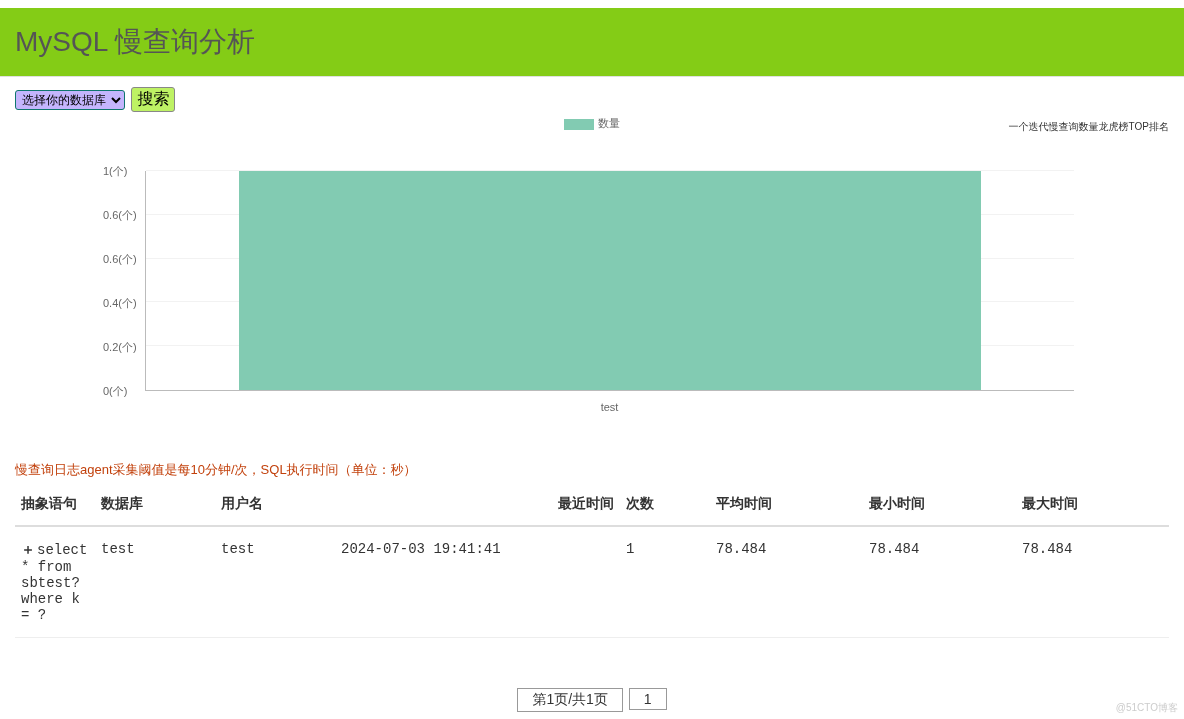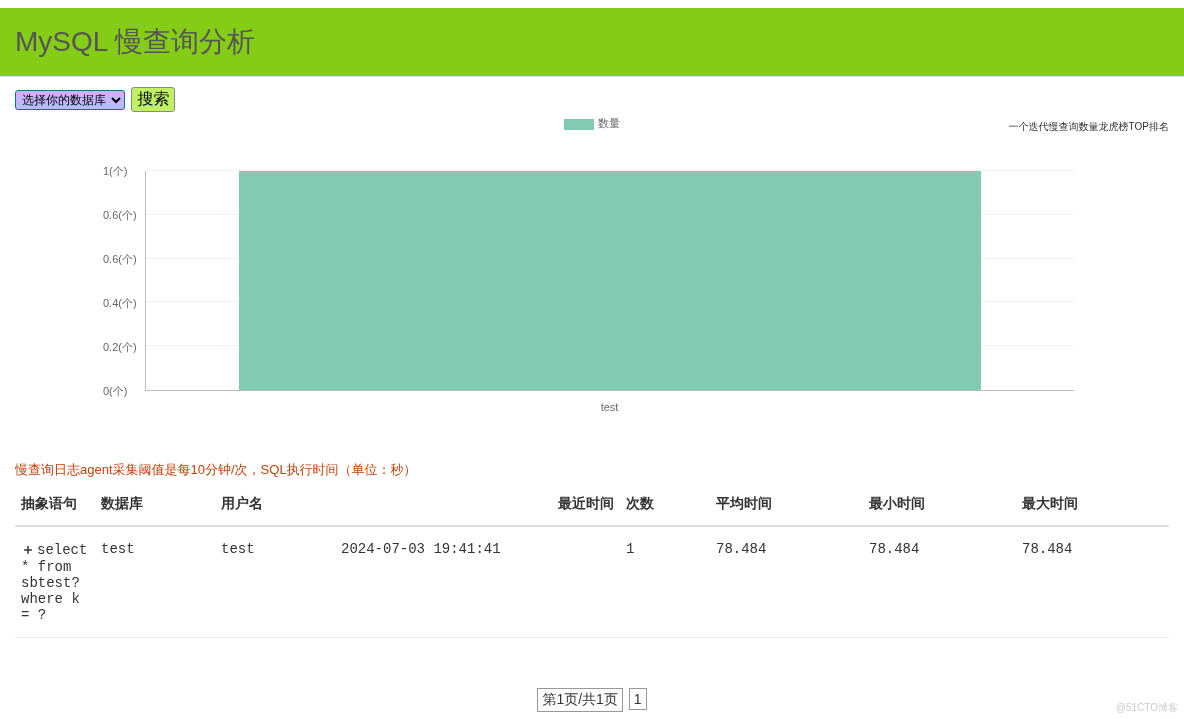--- a/index.html
+++ b/index.html
@@ -28,21 +28,21 @@
     .note { font-size: 13px; color: #c2410c; margin: 10px 0 6px 0; }
     table { width: 100%; border-collapse: collapse; font-size: 14px; font-family: Liberation Mono, monospace; }
     thead th { text-align: left; font-weight: 700; padding: 10px 6px 12px 6px; border-bottom: 2px solid #ddd; }
     tbody td { vertical-align: top; padding: 14px 6px; border-bottom: 1px solid #eee; }
     .col-sql { width: 80px; }
     .col-db, .col-user { width: 120px; }
     .col-time { width: 285px; text-align: right; }
     .col-count, .col-avg, .col-min, .col-max { width: auto; }
     .expand-icon { font-weight: 700; margin-right: 2px; }
     .pager { text-align: center; margin: 50px 0 20px 0; font-size: 14px; }
-    .pager .info, .pager .num { display: inline-block; border: 1px solid #999; padding: 2px 4px; margin: 0 1px; }
+    .pager .info, .pager .num { display: inline-block; border: 1px solid #999; padding: 2px 14px; margin: 0 1px; }
     .watermark { position: fixed; right: 6px; bottom: 4px; color: #ccc; font-size: 10px; text-align: center; }
   </style>
 </head>
 <body>
 
 <div class="page-header">
   <h1 class="page-title">MySQL 慢查询分析</h1>
 </div>
 
 <div class="content">

